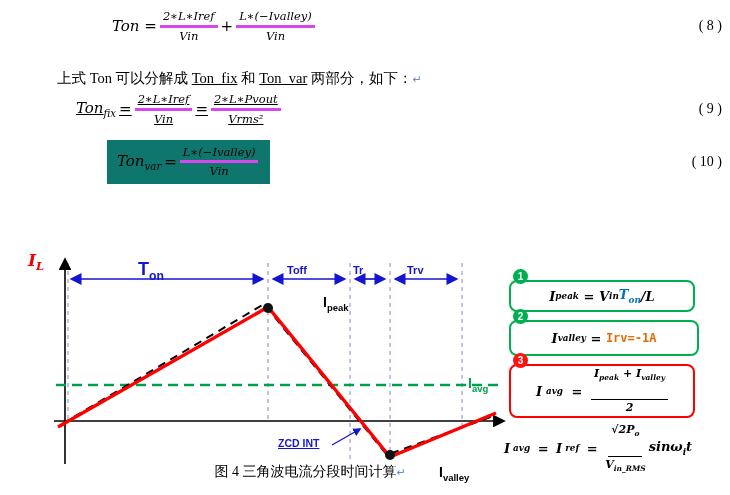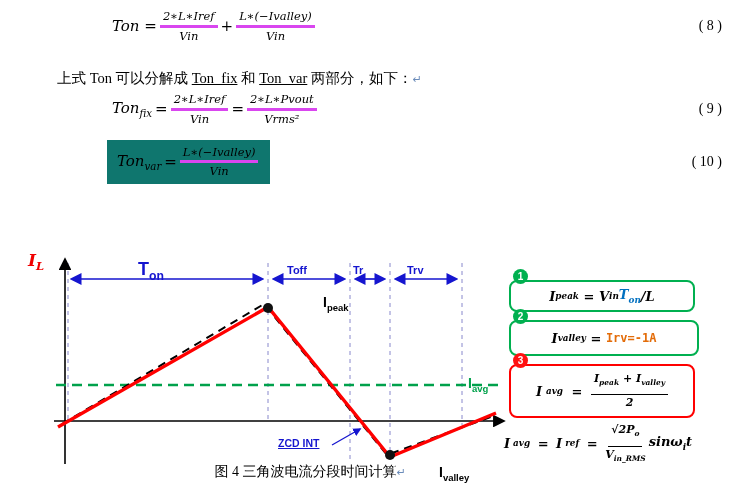--- a/index.html
+++ b/index.html
@@ -40,21 +40,21 @@
   .badge{position:absolute;width:15px;height:15px;border-radius:50%;color:#fff;
          font-size:10px;font-weight:bold;display:flex;align-items:center;
          justify-content:center;z-index:3;}
   .badge.g{background:#00B050;}
   .badge.r{background:#FF1111;}
   .ann{position:absolute;border:2px solid;border-radius:8px;background:#fff;
        display:flex;align-items:center;justify-content:center;
        font-family:"DejaVu Serif",serif;font-style:italic;font-weight:bold;font-size:13px;}
   .ann.g{border-color:#00B050;}
   .ann.r{border-color:#FF0000;}
-  .ann .fnum,.a4 .fnum{font-size:11px;border-bottom:1.3px solid #000;padding:0 3px 7px;}
+  .ann .fnum,.a4 .fnum{font-size:11px;border-bottom:1.3px solid #000;padding:0 3px 17px;}
   .ann .fden,.a4 .fden{font-size:11px;padding-top:1px;}
   .mono{font-family:"DejaVu Sans Mono",monospace;color:#E36C09;font-style:normal;
         font-size:12px;font-weight:bold;}
   .blue{color:#0070C0;}
   .a4{position:absolute;font-family:"DejaVu Serif",serif;font-style:italic;
       font-weight:bold;font-size:13px;display:flex;align-items:center;gap:3px;}
 
   .caption{position:absolute;top:463px;left:0;width:620px;text-align:center;
            font-size:14px;font-family:"Liberation Serif",serif;}
 </style>
@@ -75,21 +75,21 @@
     </span>
   </div>
   <span class="eq-no">( 8 )</span>
 </div>
 
 <p class="para">
   <span>上式 Ton 可以分解成 </span><span class="u">Ton_fix</span><span> 和 </span><span class="u">Ton_var</span><span> 两部分，如下：</span><span class="ret">↵</span>
 </p>
 
 <div class="eq-row" style="top:90px;height:38px;">
-  <div class="eq" style="margin-left:112px;">
+  <div class="eq" style="margin-left:76px;text-decoration:underline;">
     <span><span>Ton</span><sub>fix</sub></span>
     <span class="tok">=</span>
     <span class="frac">
       <span class="fnum">2∗L∗Iref</span>
       <span class="fden">Vin</span>
     </span>
     <span class="tok">=</span>
     <span class="frac">
       <span class="fnum">2∗L∗Pvout</span>
       <span class="fden">Vrms²</span>

